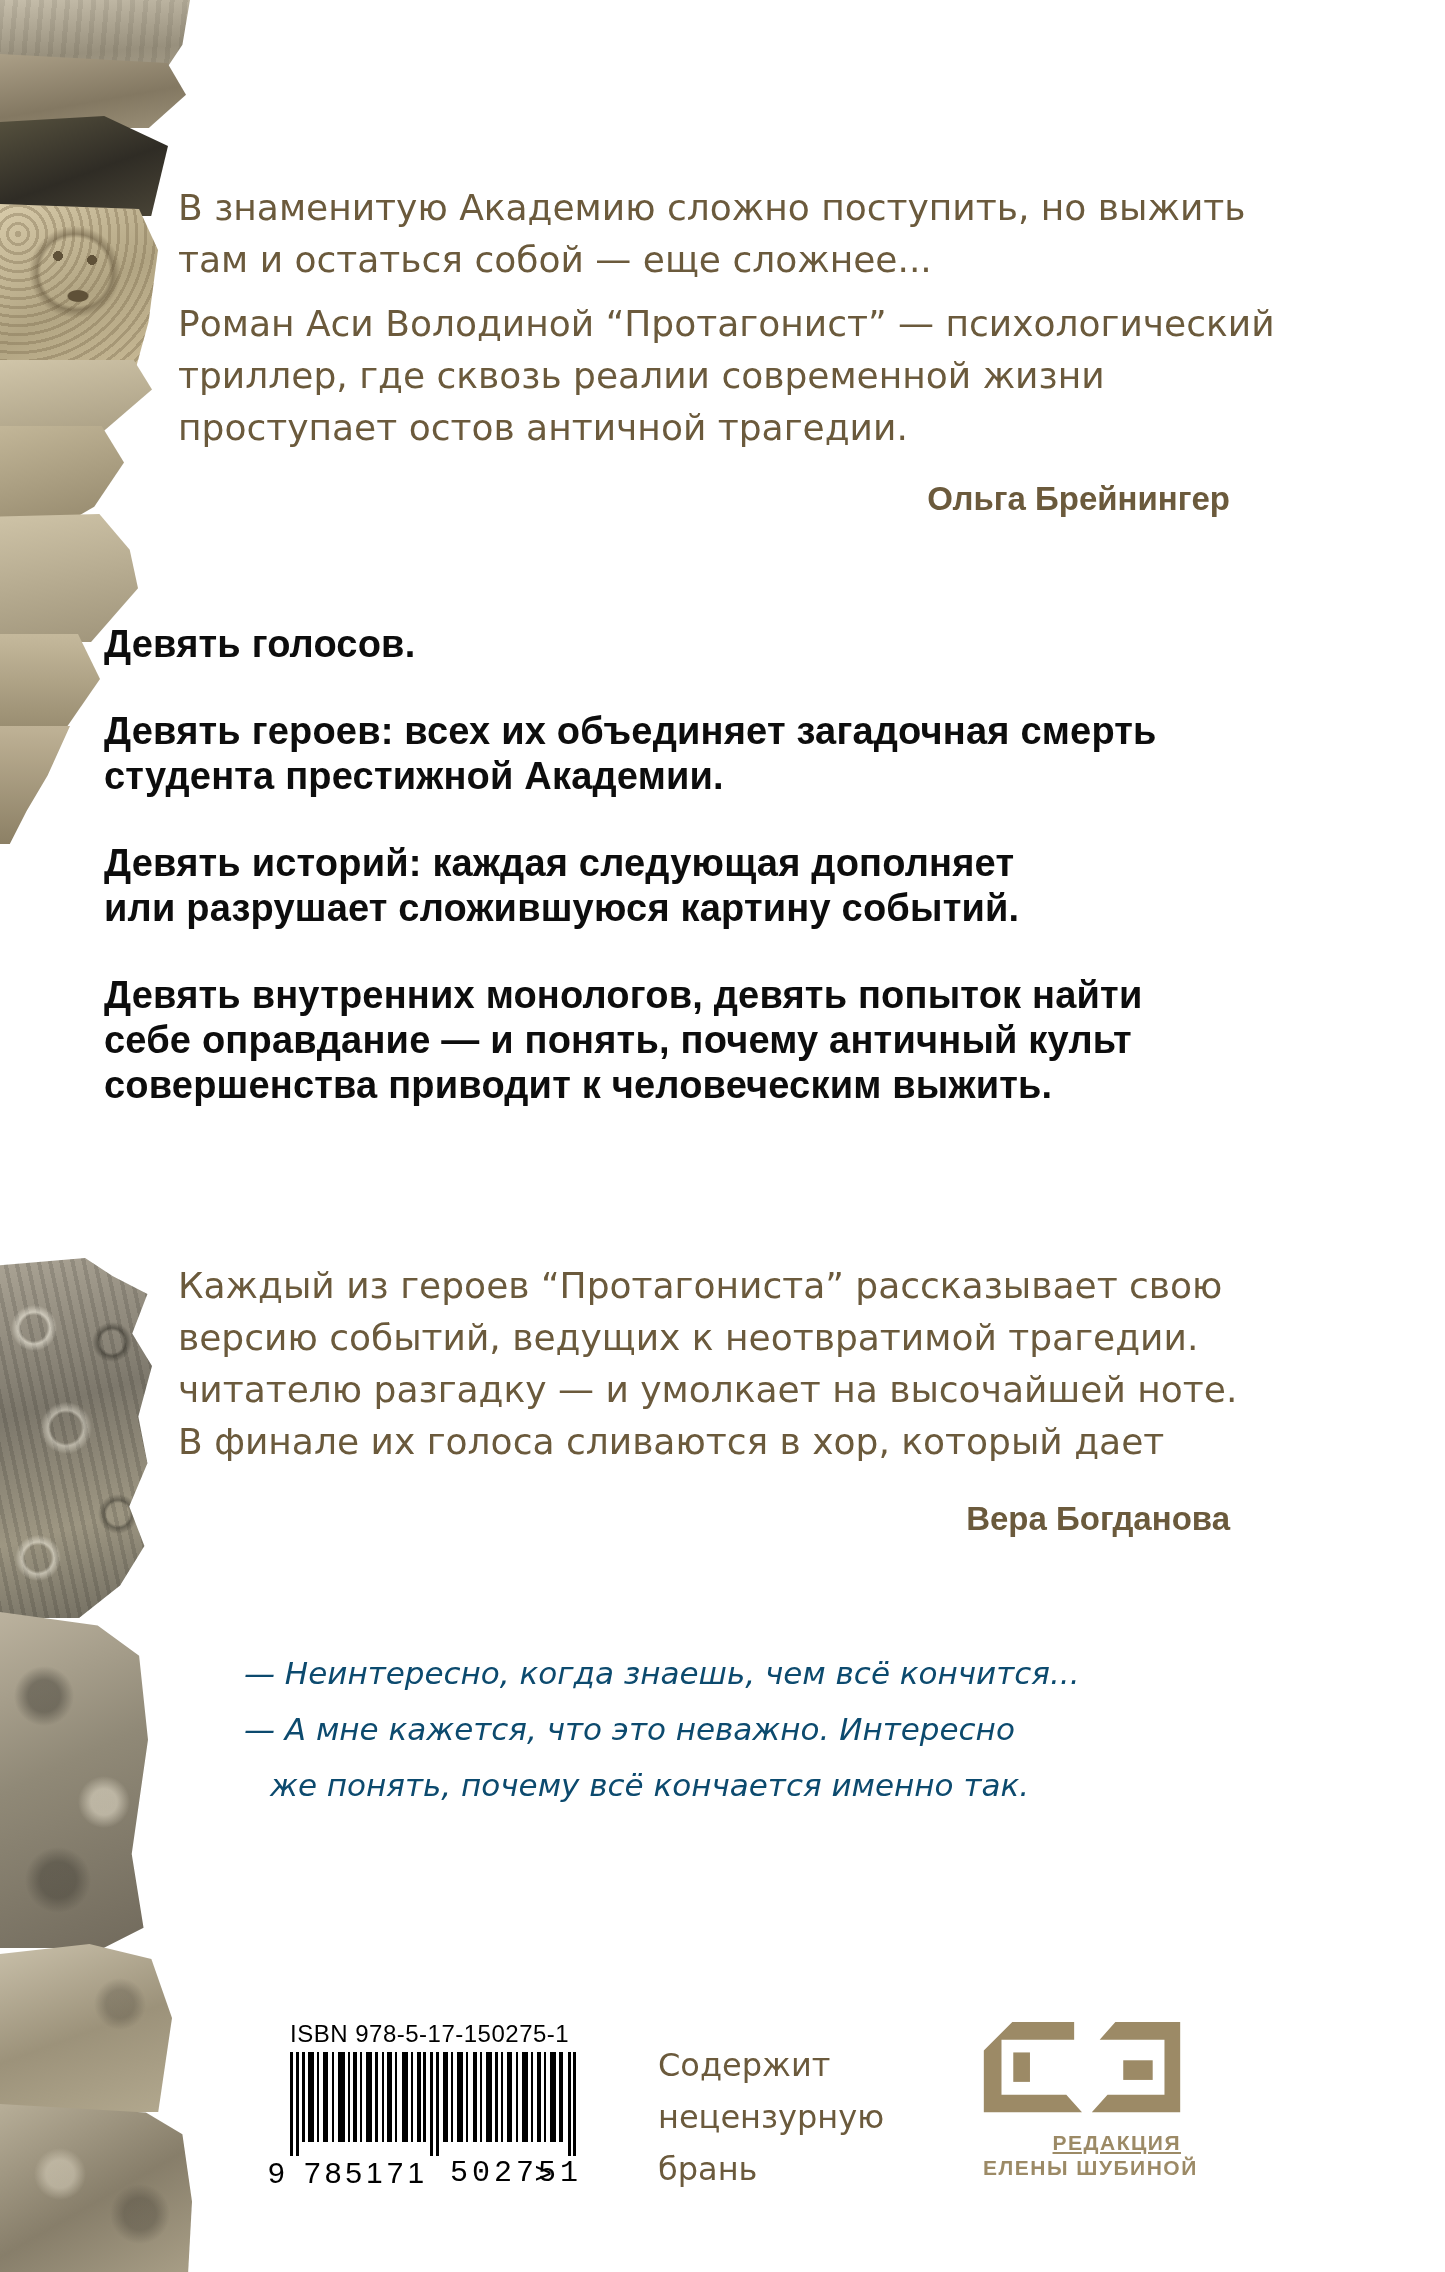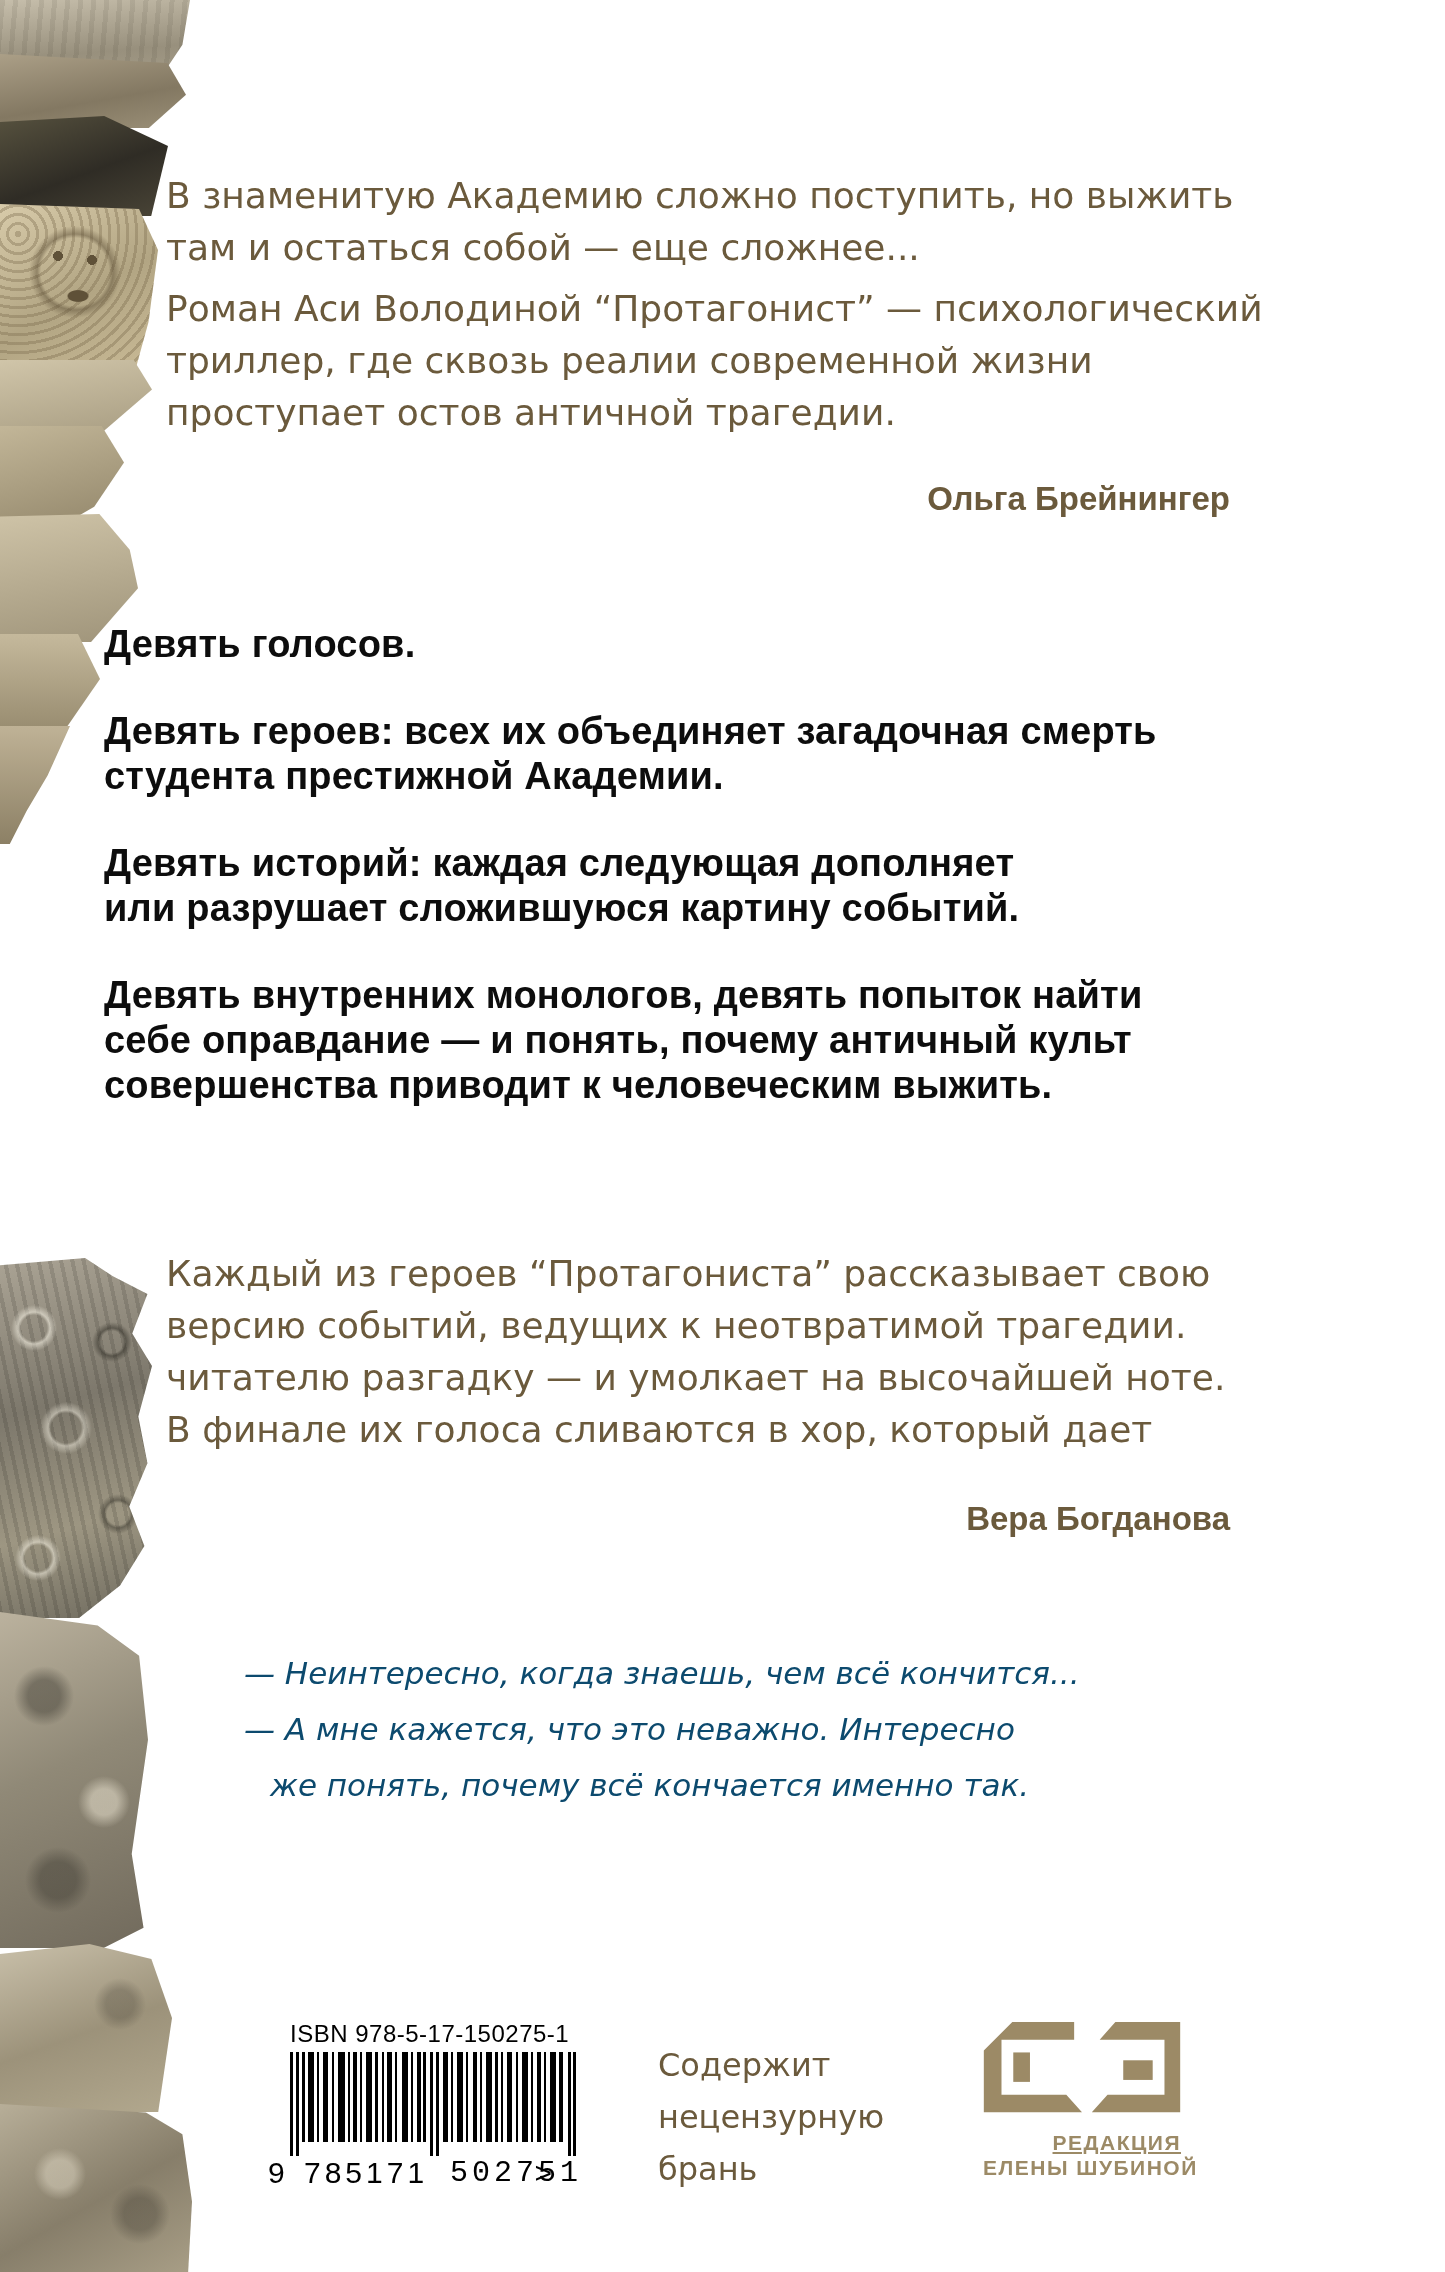--- a/index.html
+++ b/index.html
@@ -77,21 +77,21 @@
       radial-gradient(circle at 140px 110px,rgba(50,46,38,.3) 16px,transparent 30px),
       linear-gradient(150deg,#b7ae98,#877e6a 55%,#a89e86);
     clip-path:polygon(0 0,76% 5%,95% 18%,100% 58%,98% 100%,0 100%);}
 
   
   .line{display:block;white-space:nowrap;}
 
   .quote{position:absolute;color:#6b5a3c;font:36px/52px "DejaVu Sans",sans-serif;}
   .q1{left:166px;top:170px;}
   .q2{left:166px;top:1248px;}
-  .qpara{margin:0;}
+  .qpara{margin:12px;}
   .qpara + .qpara{margin-top:9px;}
 
   .attribution{position:absolute;right:215px;color:#6b5a3c;text-align:right;
     font:bold 33px/40px "Liberation Sans",sans-serif;white-space:nowrap;margin-top:17px;}
   .a1{top:462px;}
   .a2{top:1482px;}
 
   .synopsis{position:absolute;left:104px;top:622px;color:#0d0d0d;
     font:bold 38px/45px "Liberation Sans",sans-serif;letter-spacing:.2px;}
   .spara{margin:0;}

